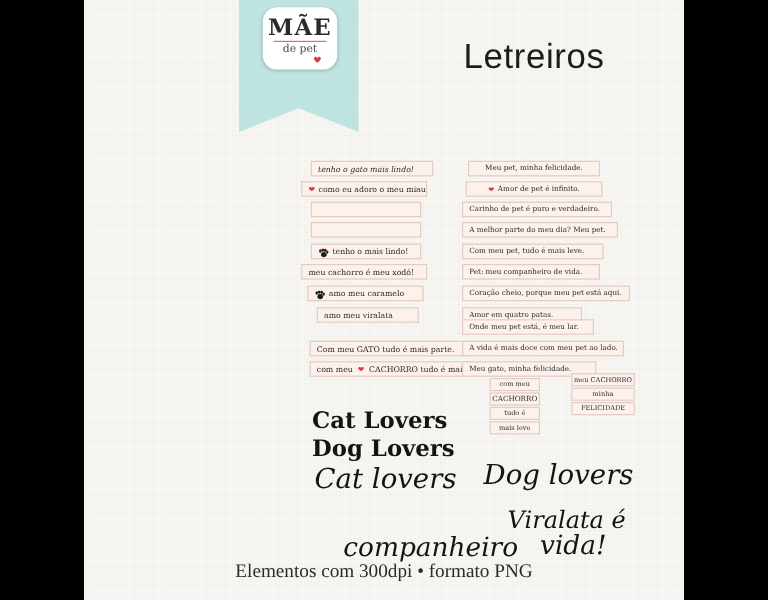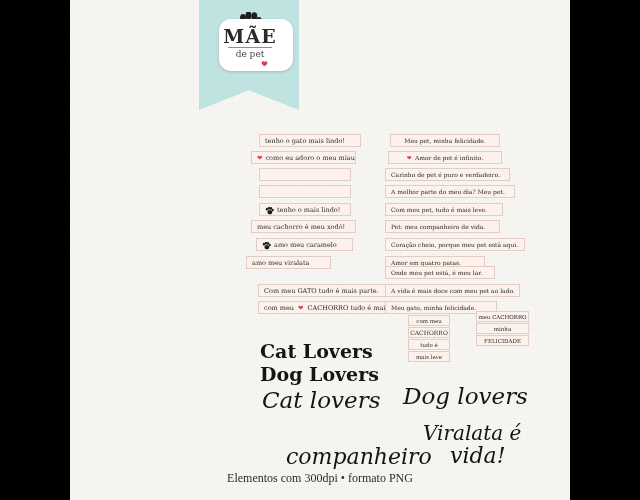--- a/index.html
+++ b/index.html
@@ -5,21 +5,21 @@
   html,body{margin:0;padding:0;background:#000;}
   body{width:640px;height:500px;overflow:hidden;font-family:"Liberation Sans",sans-serif;}
   .page{position:relative;width:500px;height:500px;margin:0 auto;background:#f7f6f2;
         background-image:
           repeating-linear-gradient(0deg, rgba(0,0,0,0.012) 0px, rgba(0,0,0,0.012) 1px, transparent 1px, transparent 3px),
           repeating-linear-gradient(90deg, rgba(0,0,0,0.012) 0px, rgba(0,0,0,0.012) 1px, transparent 1px, transparent 3px);
   }
   
   .banner{position:absolute;left:129px;top:0;width:100px;height:110px;background:#bfe3e0;
           clip-path:polygon(0 0,100% 0,100% 100%,50% 82%,0 100%);}
-  .logo-badge{position:absolute;left:149px;top:19px;width:74px;height:52px;background:#fff;
+  .logo-badge{position:absolute;left:149px;top:6px;width:62px;height:52px;background:#fff;
           border-radius:12px;box-shadow:0 1px 3px rgba(0,0,0,.18);}
   .paw{position:absolute;left:168px;top:12px;width:24px;height:22px;}
   .logo-main{position:absolute;left:0;top:6px;width:62px;text-align:center;font-family:"DejaVu Serif",serif;
           font-weight:bold;font-size:19px;letter-spacing:1px;color:#2a2a2a;}
   .logo-sub{position:absolute;left:0;top:30px;width:62px;text-align:center;font-family:"DejaVu Serif",serif;
           font-size:9px;color:#4a4a4a;}
   .logo-line{position:absolute;left:9px;top:28px;width:44px;height:1px;background:#d96c7e;}
   .heartdot{position:absolute;left:42px;top:34px;width:7px;height:7px;}
 
   
@@ -33,21 +33,21 @@
   .heart{color:#d93b4a;margin-right:3px;}
   .heart.in{color:#d93b4a;margin:0 2px;}
   .pawmini{display:inline-block;width:9px;height:8px;margin-right:3px;position:relative;top:1px;}
 
   
   .wa{position:absolute;color:#141414;white-space:nowrap;}
   .serif-bold{font-family:"DejaVu Serif",serif;font-weight:bold;}
   .script{font-family:"DejaVu Serif",serif;font-style:italic;}
 
   .footer{position:absolute;left:0;bottom:14px;width:500px;text-align:center;
-          font-family:"Liberation Serif",serif;font-size:12px;color:#2b2b2b;}
+          font-family:"Liberation Serif",serif;font-size:16px;color:#2b2b2b;}
 </style>
 </head>
 <body>
 
 <div class="page">
 
   <div class="banner"></div>
   <div class="paw">
     <svg width="24" height="22" viewBox="0 0 24 22">
       <ellipse cx="5" cy="6" rx="3" ry="4" fill="#1d1d1d"></ellipse>
@@ -61,22 +61,23 @@
     <div class="logo-main">MÃE</div>
     <div class="logo-line"></div>
     <div class="logo-sub">de pet</div>
     <div class="heartdot">
       <svg width="7" height="7" viewBox="0 0 10 10">
           <path d="M5 9 C1 6 0 4 1.6 2.4 C3 1 5 2.4 5 3.6 C5 2.4 7 1 8.4 2.4 C10 4 9 6 5 9 Z" fill="#d93b4a"></path>
         </svg>
     </div>
   </div>
 
+  <div class="title">Letreiros</div>
 
-  <div class="strip" style="left:189px;top:134px;width:102px;height:13px;font-size:6.5px;">
+  <div class="strip" style="left:189px;top:134px;width:102px;height:13px;font-size:6.5px;font-style:italic;">
     <span>tenho o gato mais lindo!</span>
   </div>
   <div class="strip" style="left:181px;top:151px;width:105px;height:13px;font-size:6.5px;">
     <span class="heart">❤</span>
     <span>como eu adoro o meu miau</span>
   </div>
   <div class="strip" style="left:189px;top:168px;width:92px;height:13px;">
     <span></span>
   </div>
   <div class="strip" style="left:189px;top:185px;width:92px;height:13px;">
@@ -102,21 +103,21 @@
       <svg width="9" height="8" viewBox="0 0 24 22">
           <ellipse cx="5" cy="6" rx="3" ry="4" fill="#1d1d1d"></ellipse>
           <ellipse cx="10.5" cy="3.4" rx="3" ry="4" fill="#1d1d1d"></ellipse>
           <ellipse cx="16.3" cy="4.2" rx="3" ry="4" fill="#1d1d1d"></ellipse>
           <ellipse cx="21" cy="8.5" rx="2.7" ry="3.6" fill="#1d1d1d"></ellipse>
           <path d="M13 8 C18 8 21 13 19 17 C17 21 9 21 7 17 C5 13 8 8 13 8 Z" fill="#1d1d1d"></path>
         </svg>
     </span>
     <span>amo meu caramelo</span>
   </div>
-  <div class="strip" style="left:176px;top:256px;width:85px;height:13px;font-size:6.5px;">
+  <div class="strip" style="left:194px;top:256px;width:85px;height:13px;font-size:6.5px;">
     <span>amo meu viralata</span>
   </div>
 
   <div class="strip" style="left:188px;top:284px;width:133px;height:13px;font-size:6.5px;">
     <span>Com meu GATO tudo é mais parte.</span>
   </div>
   <div class="strip" style="left:188px;top:301px;width:143px;height:13px;font-size:6.5px;">
     <span>com meu <span class="heart in">❤</span> CACHORRO tudo é mais leve</span>
   </div>
 

